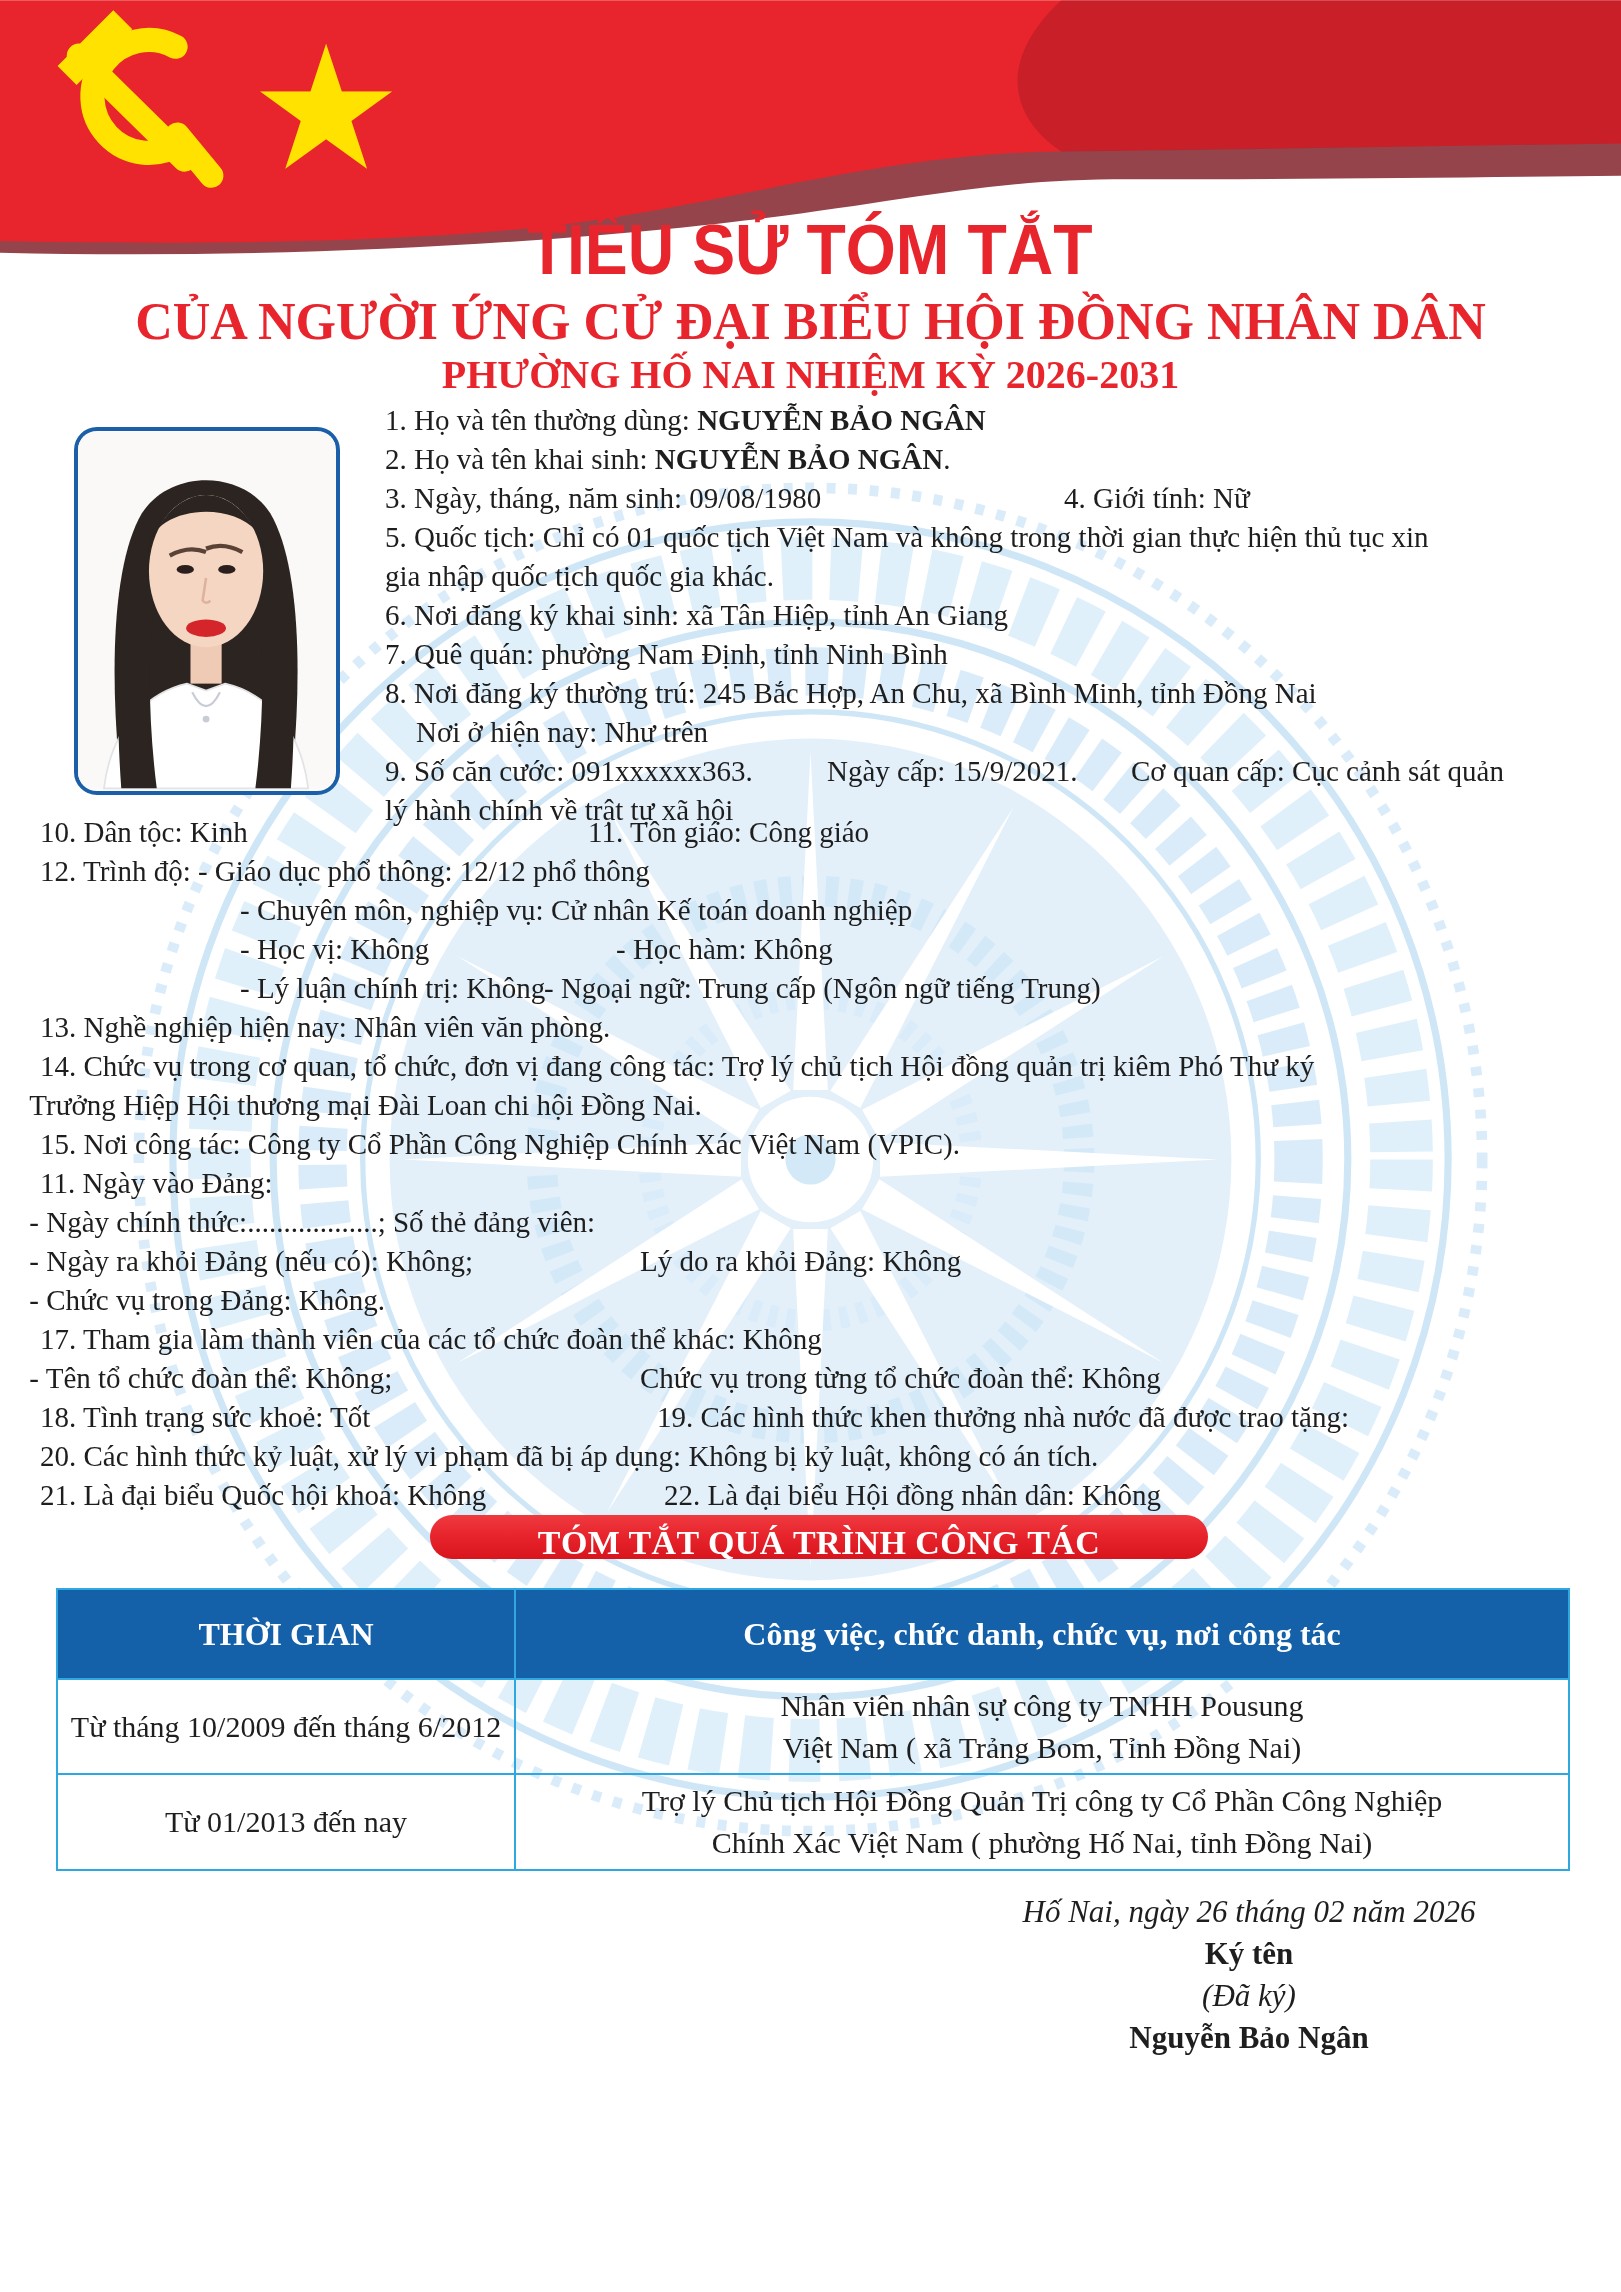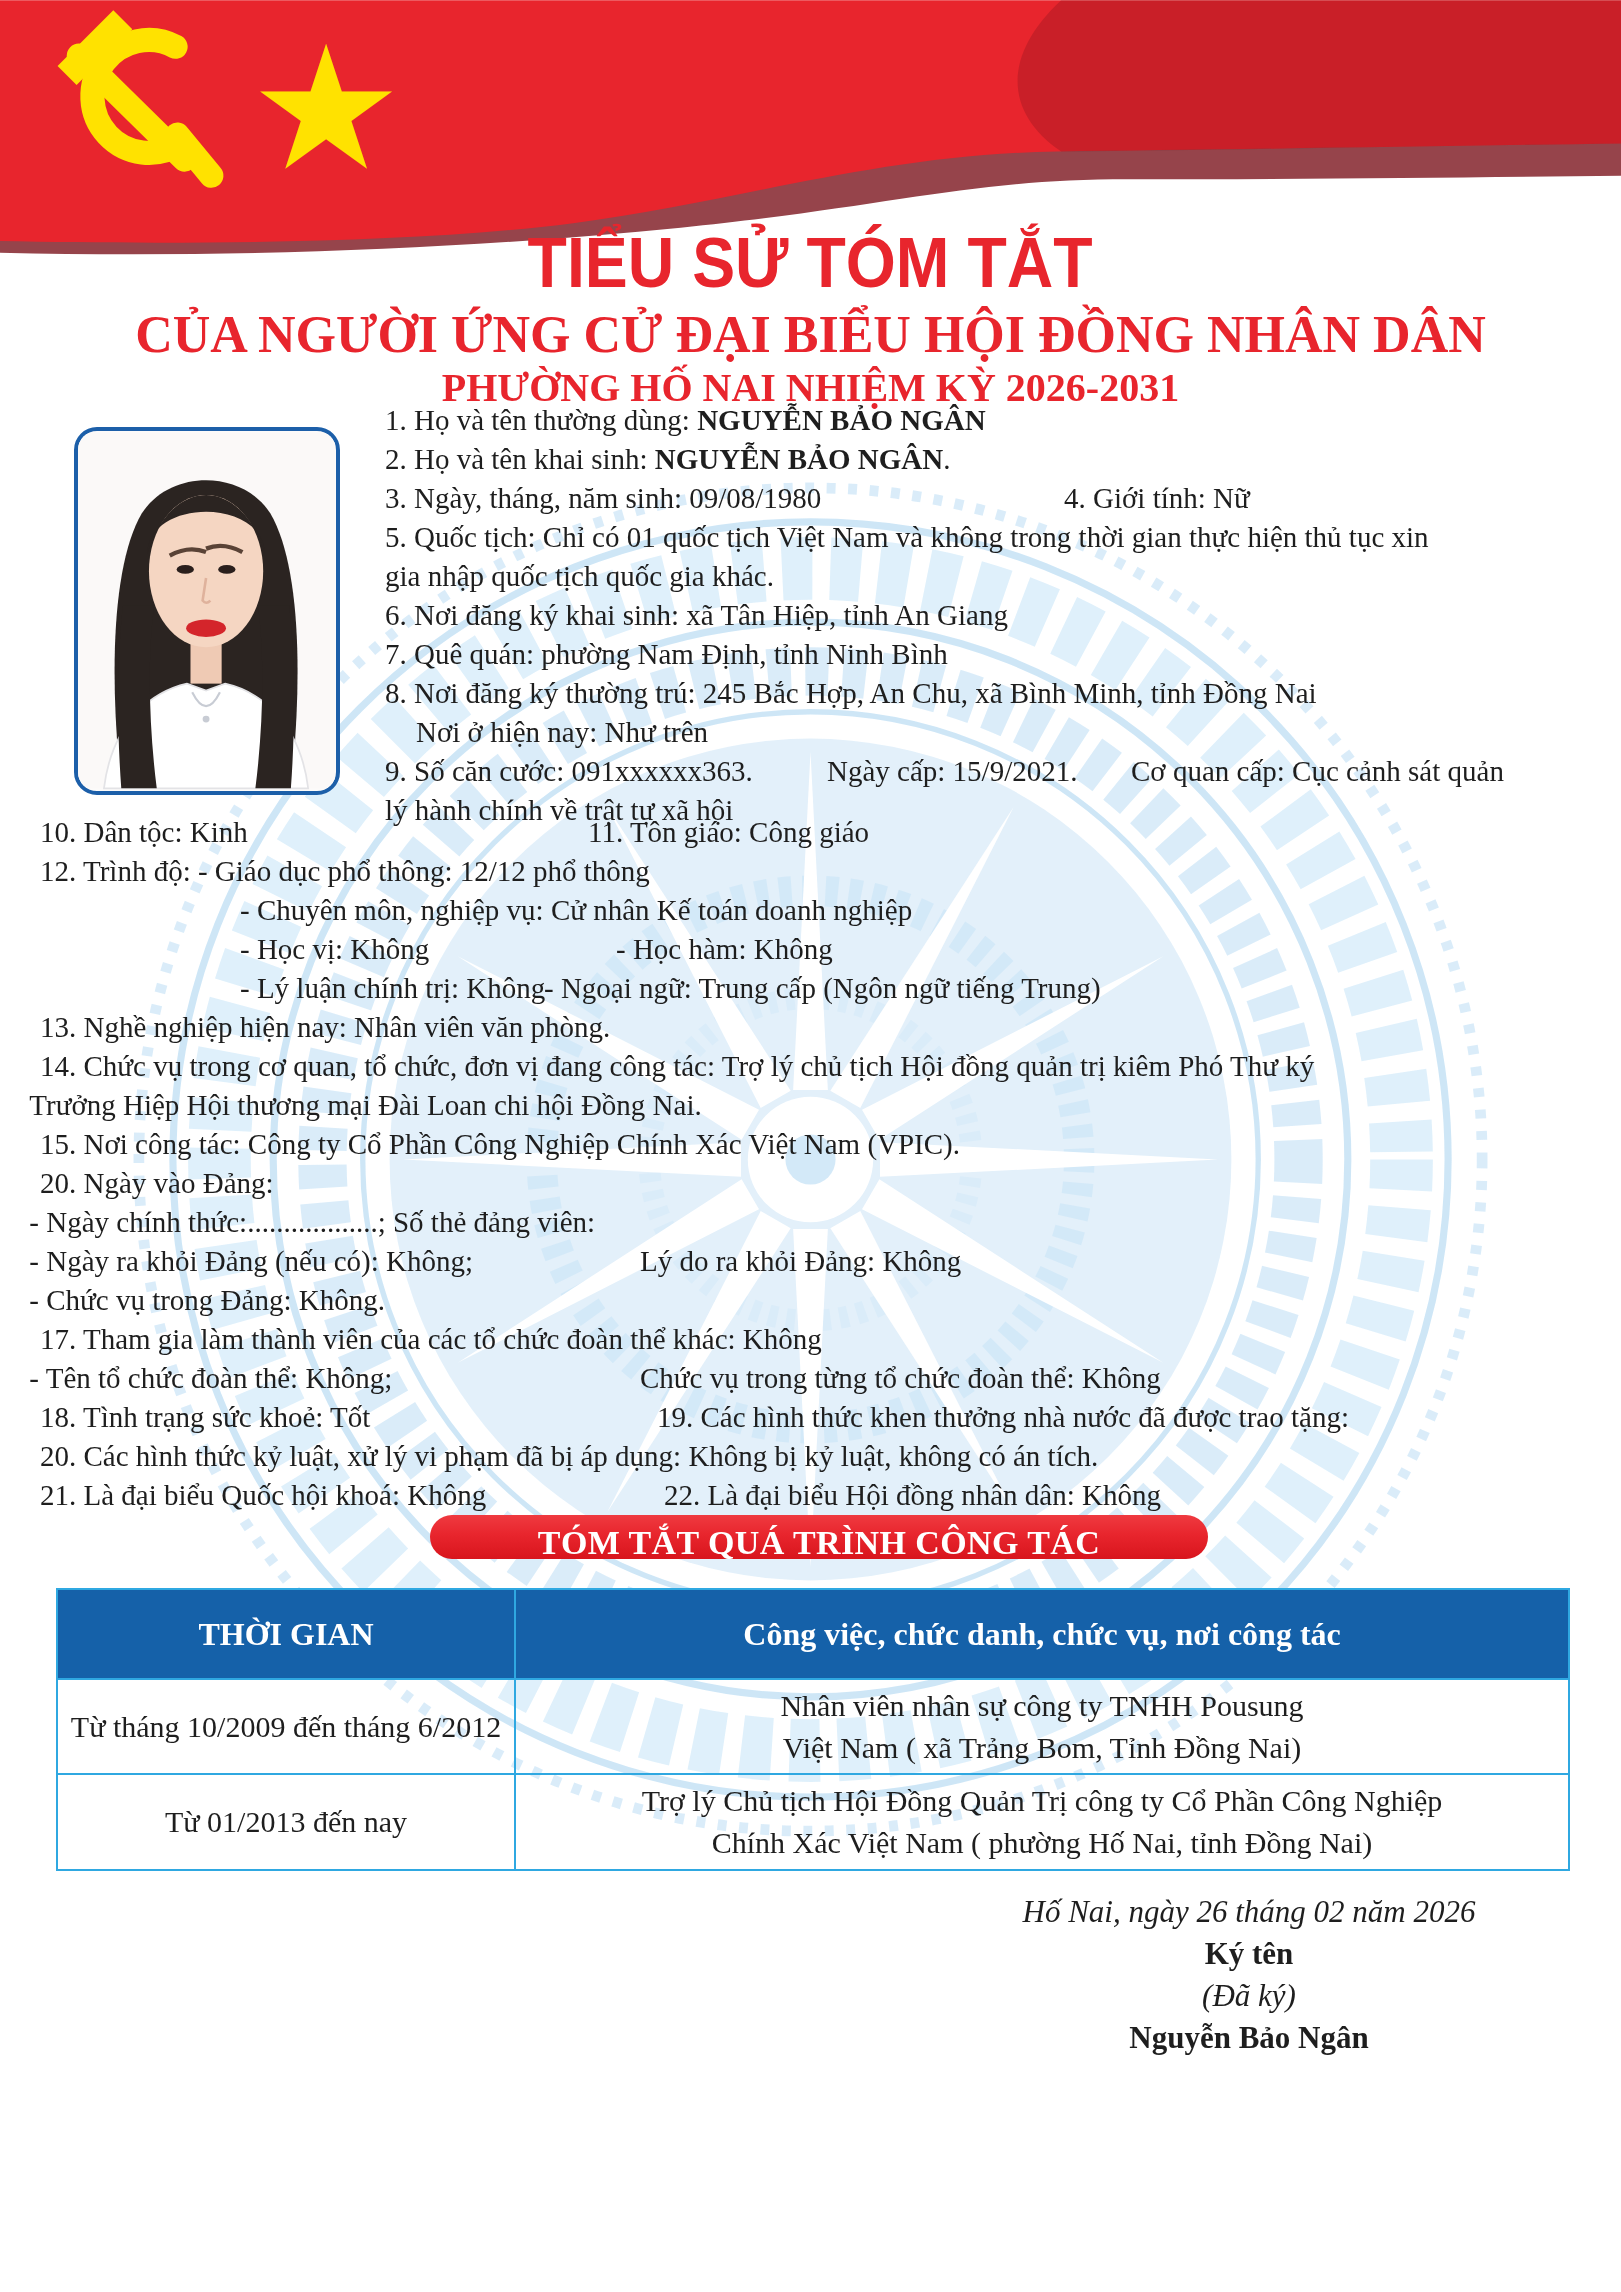--- a/index.html
+++ b/index.html
@@ -4,21 +4,21 @@
 <style>
   html,body{margin:0;padding:0;background:#ffffff;}
   #page{position:relative;width:1621px;height:2293px;background:#ffffff;overflow:hidden;
         font-family:"Liberation Serif","DejaVu Serif",serif;color:var(--text,#1e1e1e);}
   
   #banner{position:absolute;left:0;top:0;width:1621px;height:269px;z-index:3;}
   #star-glyph{position:absolute;left:249px;top:23px;font-size:172px;line-height:1;
               color:var(--yellow,#ffe200);z-index:4;font-family:"DejaVu Sans",sans-serif;}
   
   .center-line{position:absolute;left:0;width:100%;text-align:center;
-               box-sizing:border-box;color:var(--red,#e8252d);z-index:5;white-space:nowrap;margin-top:13px;}
+               box-sizing:border-box;color:var(--red,#e8252d);z-index:5;white-space:nowrap;}
   #doc-title{top:210px;font-family:"Liberation Sans","DejaVu Sans",sans-serif;font-weight:700;
              font-size:70px;}
   #doc-title span{display:inline-block;transform:scaleX(.92);}
   #doc-subtitle-1{top:292px;font-weight:700;font-size:52px;}
   #doc-subtitle-2{top:351px;font-weight:700;font-size:40px;}
   
   #watermark{position:absolute;left:112px;top:461px;width:1397px;height:1397px;z-index:0;opacity:.9;}
   
   #photo-frame{position:absolute;left:74px;top:427px;width:266px;height:368px;z-index:2;
                border:4.5px solid var(--photo_border,#1c5fa9);border-radius:23px;overflow:hidden;
@@ -158,21 +158,21 @@
       <div class="bio-line">
         <span class="abs" style="left: 200px;">- Lý luận chính trị: Không</span>
         <span class="abs" style="left: 504px;">- Ngoại ngữ: Trung cấp (Ngôn ngữ tiếng Trung)</span>
       </div>
       <div class="bio-line"><span>13. Nghề nghiệp hiện nay: Nhân viên văn phòng.</span></div>
       <div class="bio-line"><span>14. Chức vụ trong cơ quan, tổ chức, đơn vị đang công tác: Trợ lý chủ tịch Hội đồng quản trị kiêm Phó Thư ký</span></div>
       <div class="bio-line">
         <span class="abs" style="left: -10.7px;">Trưởng Hiệp Hội thương mại Đài Loan chi hội Đồng Nai.</span>
       </div>
       <div class="bio-line"><span>15. Nơi công tác: Công ty Cổ Phần Công Nghiệp Chính Xác Việt Nam (VPIC).</span></div>
-      <div class="bio-line"><span>20. Ngày vào Đảng:</span></div>
+      <div class="bio-line"><span>11. Ngày vào Đảng:</span></div>
       <div class="bio-line">
         <span class="abs" style="left: -10.7px;">- Ngày chính thức:..................; Số thẻ đảng viên:</span>
       </div>
       <div class="bio-line">
         <span class="abs" style="left: -10.7px;">- Ngày ra khỏi Đảng (nếu có): Không;</span>
         <span class="abs" style="left: 600px;">Lý do ra khỏi Đảng: Không</span>
       </div>
       <div class="bio-line">
         <span class="abs" style="left: -10.7px;">- Chức vụ trong Đảng: Không.</span>
       </div>

